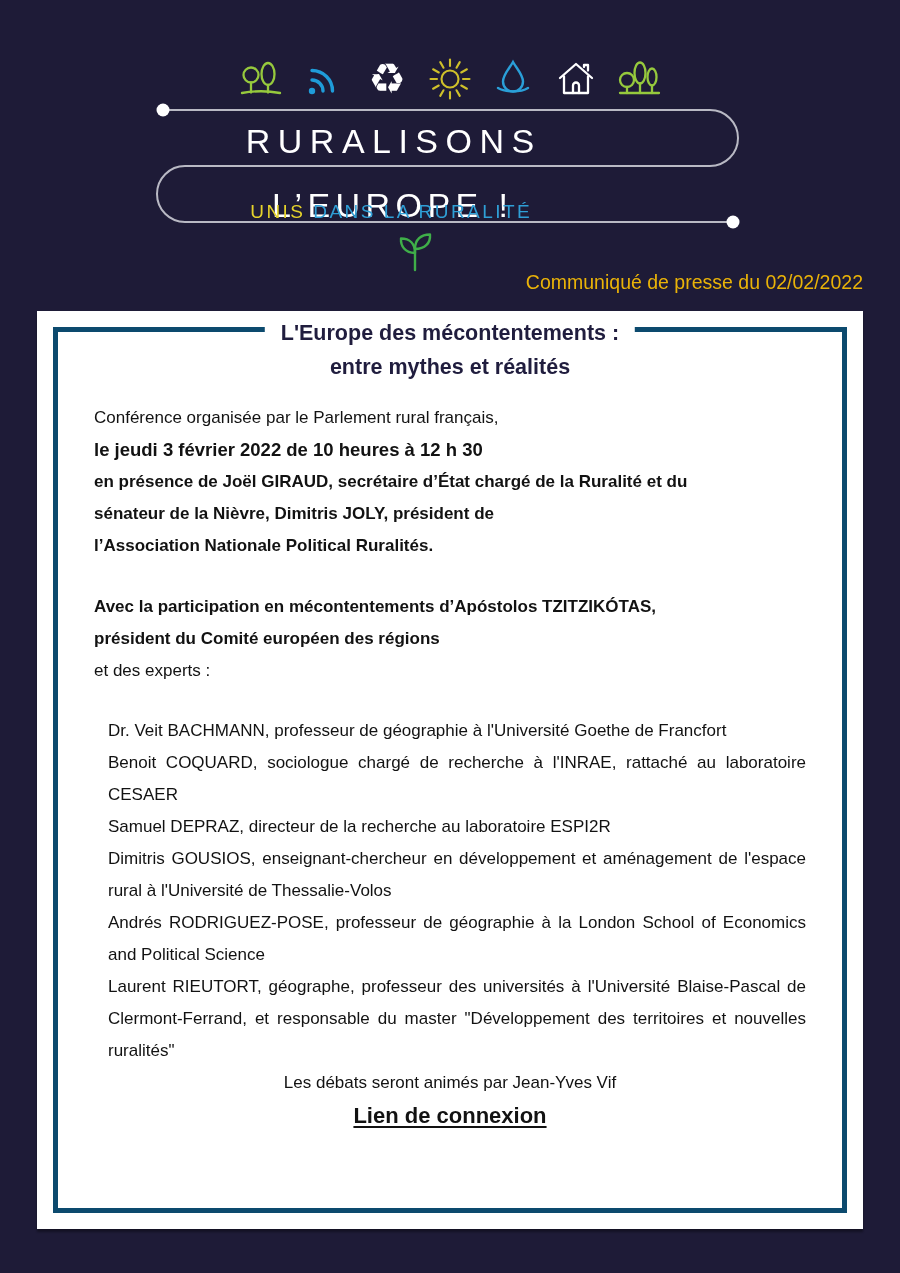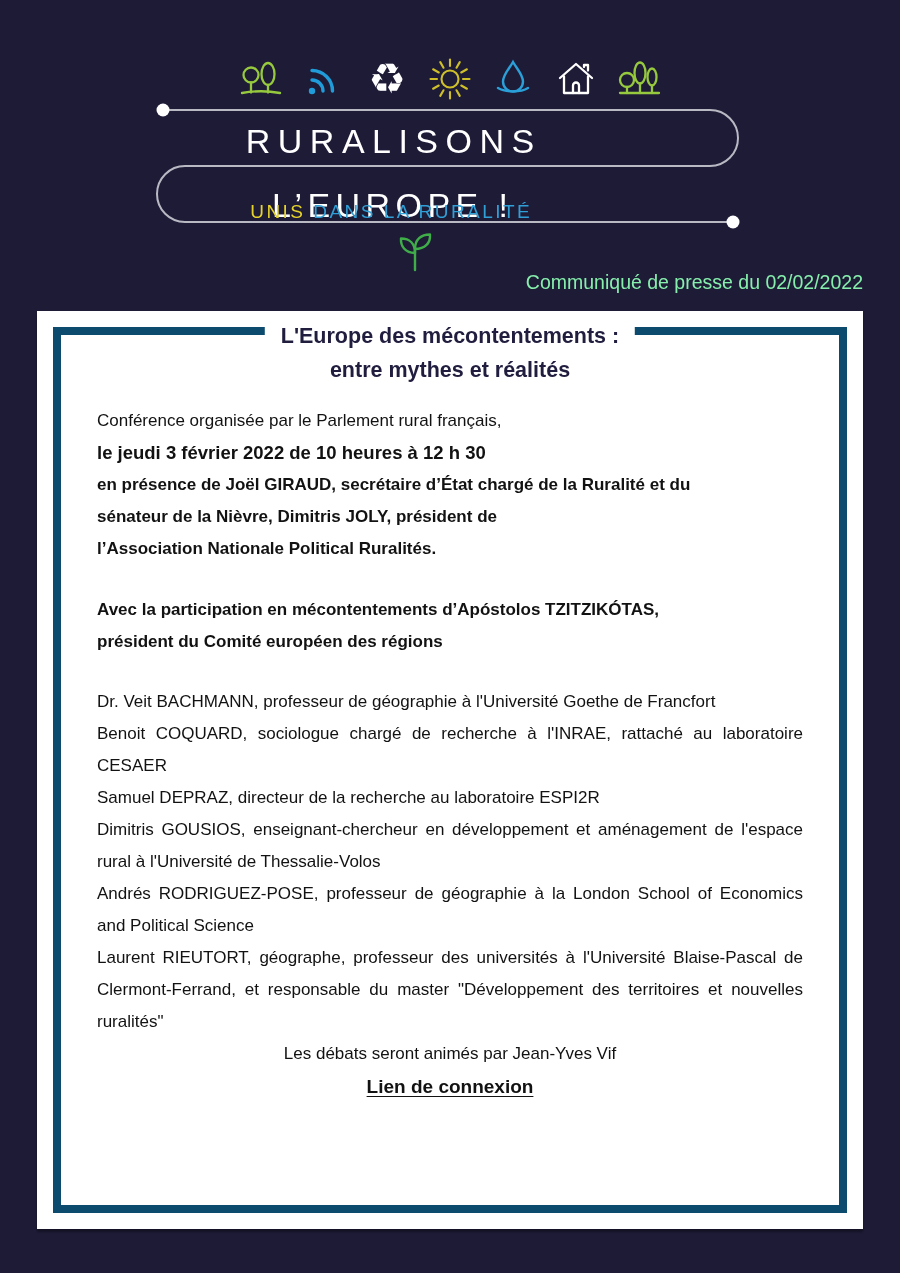--- a/index.html
+++ b/index.html
@@ -35,56 +35,56 @@
   .logo-line1 { top: 122px; font-size: 34px; letter-spacing: 0.22em; text-indent: 0.22em; }
   .logo-line2 { top: 166px; font-size: 34px; letter-spacing: 0.16em; text-indent: 0.16em; margin-top: 20px; }
   .logo-tagline { top: 201px; font-size: 19px; letter-spacing: 0.13em; text-indent: 0.13em; }
   .tagline-unis { color: #e5d22b; }
   .tagline-rest { color: #2f9fd6; }
 
   .sprout { position: absolute; top: 229px; left: 50%; transform: translateX(-56px); }
 
   .press-date {
     position: absolute; top: 271px; right: 37px;
-    color: #86efac; font-size: 19.5px;
+    color: #eab308; font-size: 19.5px;
   }
 
   
   .page {
     position: absolute; left: 37px; top: 311px;
     width: 826px; height: 918px;
     background: #ffffff;
     box-shadow: 0 3px 2px rgba(0,0,0,0.35);
   }
   .frame {
     position: absolute; left: 16px; top: 16px; right: 16px; bottom: 16px;
-    border: 8px solid #0c4a6e;
+    border: 5px solid #0c4a6e;
   }
   .frame-title {
     position: absolute; top: -16px; left: 50%; transform: translateX(-50%);
     background: #ffffff; padding: 0 16px;
     color: #201d3e; font-weight: bold; font-size: 21.5px; line-height: 34px;
     text-align: center; white-space: nowrap;
   }
 
   .content {
     position: absolute; left: 0; top: 0; width: 100%; height: 100%;
     padding: 70px 36px 0 36px;
     color: #121212; font-size: 17px; line-height: 32px;
   }
   .center { text-align: left; }
   .bold { font-weight: bold; }
   .date-line { font-weight: bold; font-size: 18.5px; }
   .block-gap { margin-top: 29px; }
   .experts { margin-top: 28px; }
-  .experts p { text-align: justify; }
+  .experts p { text-align: justify; margin-left: 14px; }
   .moderator { text-align: center; margin-top: 0; }
   .link-row { text-align: center; margin-top: 1px; }
   .link-row a {
-    color: #121212; font-weight: bold; font-size: 19px;
+    color: #121212; font-weight: bold; font-size: 22px;
     text-decoration: underline; text-underline-offset: 3px; margin-top: 38px;
   }
 </style>
 </head>
 <body>
 
 <div class="header">
 
   <div class="icons-row">
 
@@ -178,20 +178,21 @@
         <div>Conférence organisée par le Parlement rural français,</div>
         <div class="date-line">le jeudi 3 février 2022 de 10 heures à 12 h 30</div>
         <div class="bold">en présence de Joël GIRAUD, secrétaire d’État chargé de la Ruralité et du</div>
         <div class="bold">sénateur de la Nièvre, Dimitris JOLY, président de</div>
         <div class="bold">l’Association Nationale Political Ruralités.</div>
       </div>
 
       <div class="center block-gap">
         <div class="bold">Avec la participation en mécontentements d’Apóstolos TZITZIKÓTAS,</div>
         <div class="bold">président du Comité européen des régions</div>
+        <div>et des experts :</div>
       </div>
 
       <div class="experts">
         <p>Dr. Veit BACHMANN, professeur de géographie à l'Université Goethe de Francfort</p>
         <p>Benoit COQUARD, sociologue chargé de recherche à l'INRAE, rattaché au laboratoire CESAER</p>
         <p>Samuel DEPRAZ, directeur de la recherche au laboratoire ESPI2R</p>
         <p>Dimitris GOUSIOS, enseignant-chercheur en développement et aménagement de l'espace rural à l'Université de Thessalie-Volos</p>
         <p>Andrés RODRIGUEZ-POSE, professeur de géographie à la London School of Economics and Political Science</p>
         <p>Laurent RIEUTORT, géographe, professeur des universités à l'Université Blaise-Pascal de Clermont-Ferrand, et responsable du master "Développement des territoires et nouvelles ruralités"</p>
       </div>

